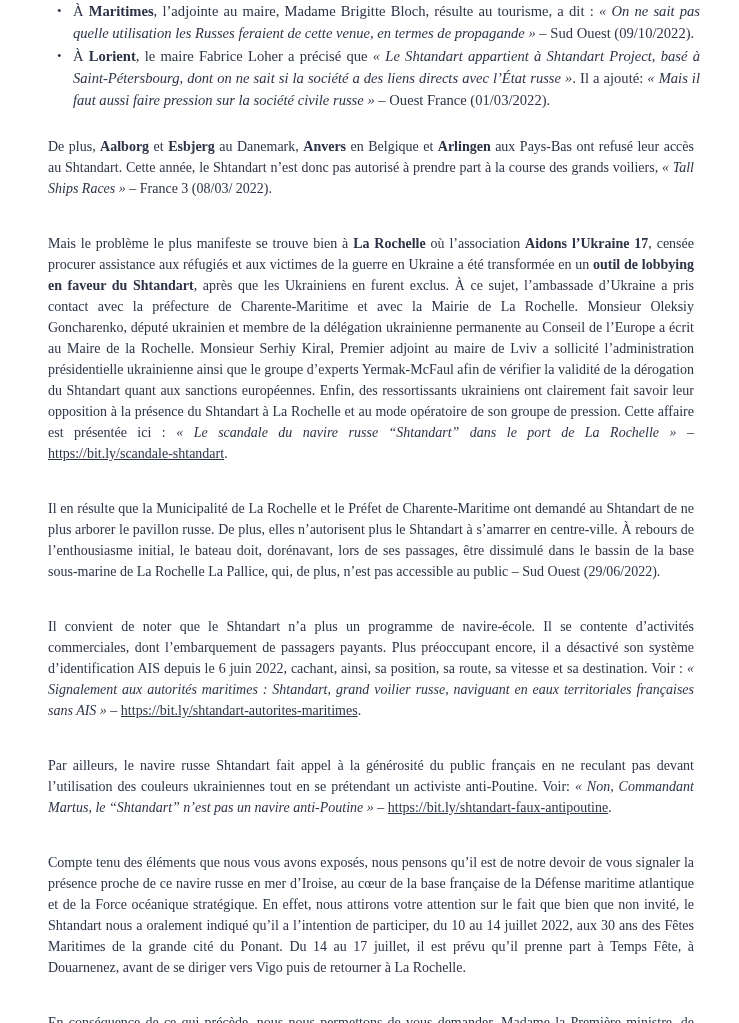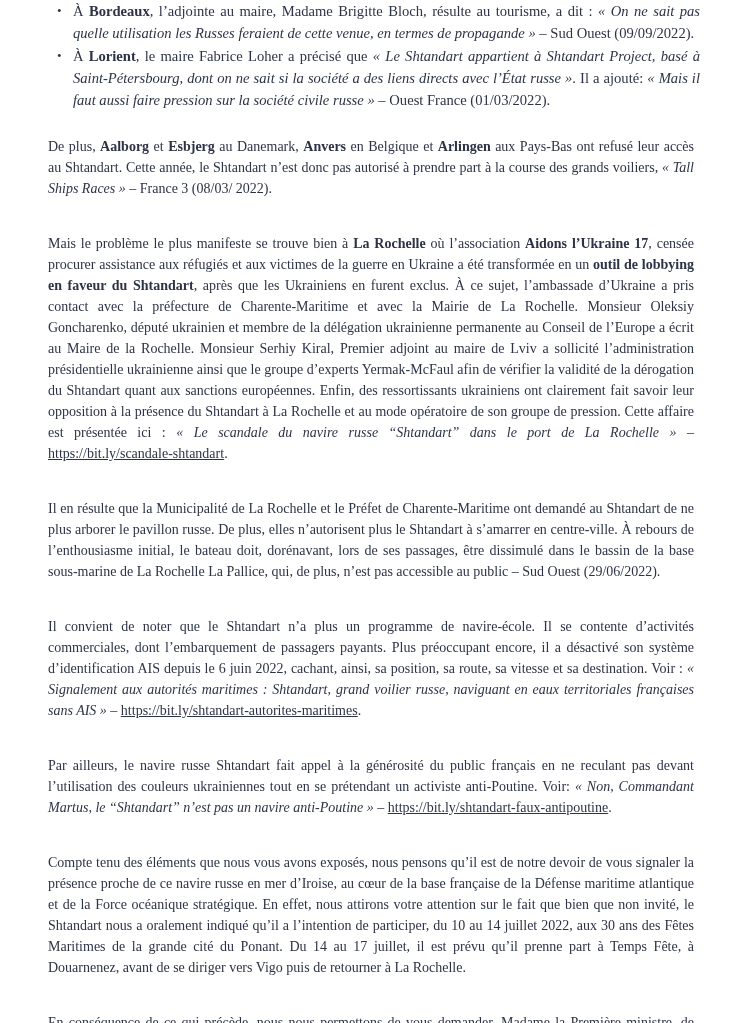--- a/index.html
+++ b/index.html
@@ -62,21 +62,21 @@
     text-decoration: underline;
     font-style: normal;
   }
 </style>
 </head>
 <body>
 
 <div class="page">
 
   <ul class="bullet-list" id="bullet-list">
-      <li class="bullet-item"><span>À </span><b>Bordeaux</b><span>, l’adjointe au maire, Madame Brigitte Bloch, résulte au tourisme, a dit : </span><i>« On ne sait pas quelle utilisation les Russes feraient de cette venue, en termes de propagande »</i><span> – Sud Ouest (09/09/2022).</span></li>
+      <li class="bullet-item"><span>À </span><b>Maritimes</b><span>, l’adjointe au maire, Madame Brigitte Bloch, résulte au tourisme, a dit : </span><i>« On ne sait pas quelle utilisation les Russes feraient de cette venue, en termes de propagande »</i><span> – Sud Ouest (09/10/2022).</span></li>
       <li class="bullet-item"><span>À </span><b>Lorient</b><span>, le maire Fabrice Loher a précisé que </span><i>« Le Shtandart appartient à Shtandart Project, basé à Saint-Pétersbourg, dont on ne sait si la société a des liens directs avec l’État russe »</i><span>. Il a ajouté: </span><i>« Mais il faut aussi faire pression sur la société civile russe »</i><span> – Ouest France (01/03/2022).</span></li>
     </ul>
 
   <div class="gap-md"></div>
 
   <div id="paragraph-container">
       <p class="para"><span>De plus, </span><b>Aalborg</b><span> et </span><b>Esbjerg</b><span> au Danemark, </span><b>Anvers</b><span> en Belgique et </span><b>Arlingen</b><span> aux Pays-Bas ont refusé leur accès au Shtandart. Cette année, le Shtandart n’est donc pas autorisé à prendre part à la course des grands voiliers, </span><i>« Tall Ships Races »</i><span> – France 3 (08/03/ 2022).</span></p>
       <div class="gap-lg"></div>
       <p class="para"><span>Mais le problème le plus manifeste se trouve bien à </span><b>La Rochelle</b><span> où l’association </span><b>Aidons l’Ukraine 17</b><span>, censée procurer assistance aux réfugiés et aux victimes de la guerre en Ukraine a été transformée en un </span><b>outil de lobbying en faveur du Shtandart</b><span>, après que les Ukrainiens en furent exclus. À ce sujet, l’ambassade d’Ukraine a pris contact avec la préfecture de Charente-Maritime et avec la Mairie de La Rochelle. Monsieur Oleksiy Goncharenko, député ukrainien et membre de la délégation ukrainienne permanente au Conseil de l’Europe a écrit au Maire de la Rochelle. Monsieur Serhiy Kiral, Premier adjoint au maire de Lviv a sollicité l’administration présidentielle ukrainienne ainsi que le groupe d’experts Yermak-McFaul afin de vérifier la validité de la dérogation du Shtandart quant aux sanctions européennes. Enfin, des ressortissants ukrainiens ont clairement fait savoir leur opposition à la présence du Shtandart à La Rochelle et au mode opératoire de son groupe de pression. Cette affaire est présentée ici : </span><i>« Le scandale du navire russe “Shtandart” dans le port de La Rochelle »</i><span> – </span><a class="doclink" href="#">https://bit.ly/scandale-shtandart</a><span>.</span></p>
       <div class="gap-lg"></div>

